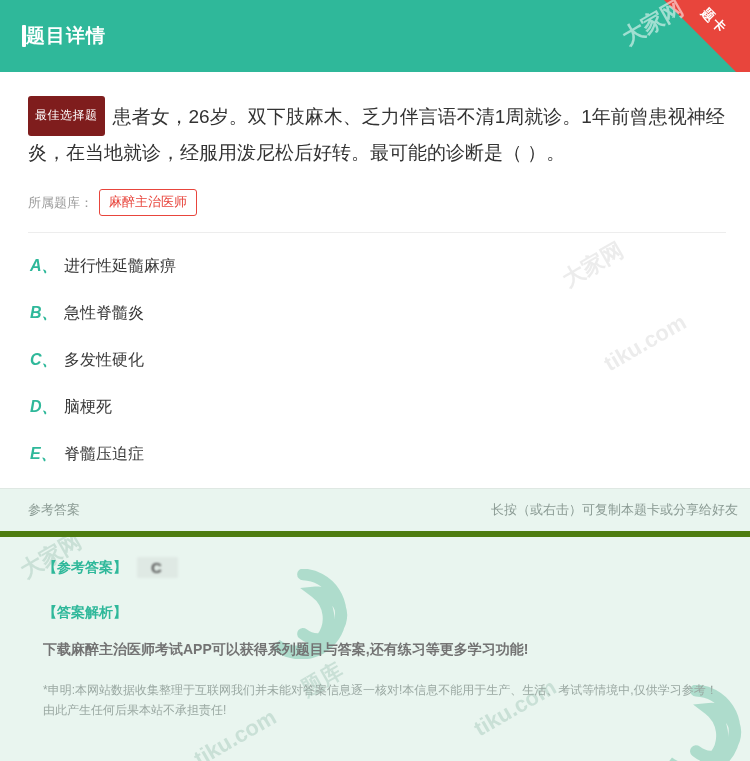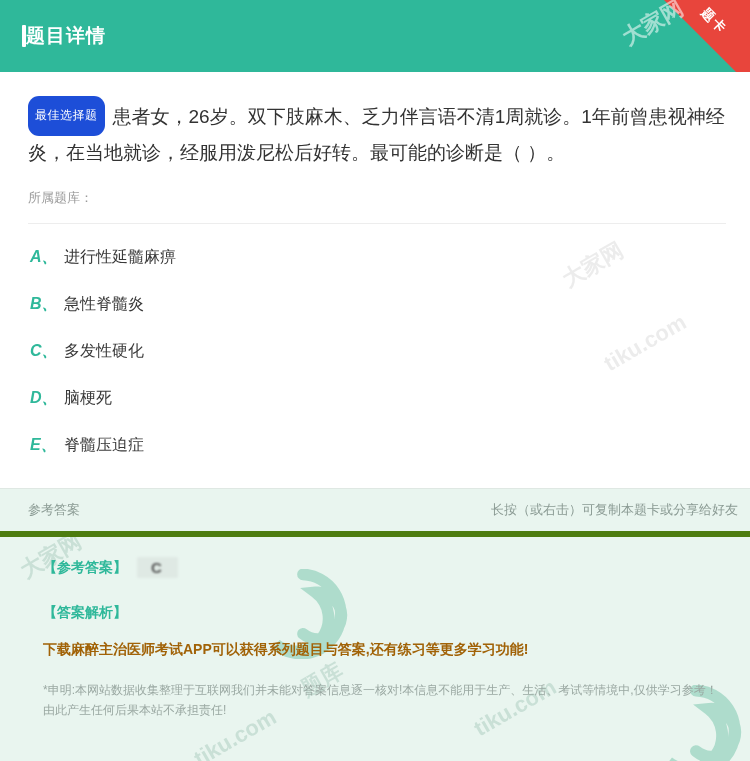--- a/index.html
+++ b/index.html
@@ -72,25 +72,25 @@
     position: relative;
     z-index: 3;
   }
   .qline {
     font-size: 19px;
     line-height: 33px;
     color: #333;
   }
   .tag-best {
     display: inline-block;
-    background: #1d4ed8;
+    background: #7f1d1d;
     color: #fff;
     font-size: 12px;
     padding: 3px 7px 4px;
-    border-radius: 11px;
+    border-radius: 3px;
     vertical-align: 4px;
     margin-right: 8px;
     white-space: nowrap;
     letter-spacing: 0.5px;
   }
   .bank-row {
     margin-top: 20px;
     display: flex;
     align-items: center;
     font-size: 13px;
@@ -188,21 +188,21 @@
   .exp-text {
     margin-top: 14px;
     font-size: 14px;
     line-height: 24px;
     color: #4a4a4a;
   }
   .promo {
     margin-top: 16px;
     font-size: 14px;
     font-weight: bold;
-    color: #a16207;
+    color: #737373;
     line-height: 22px;
   }
   .disclaimer {
     margin-top: 20px;
     font-size: 12px;
     color: #9aa8a2;
     line-height: 20px;
   }
 
   
@@ -236,20 +236,21 @@
     <div class="rtext">题卡</div>
   </div>
 </div>
 
 <div class="content">
   <div class="qline">
     <span class="tag-best">最佳选择题</span><span>患者女，26岁。双下肢麻木、乏力伴言语不清1周就诊。1年前曾患视神经炎，在当地就诊，经服用泼尼松后好转。最可能的诊断是（ ）。</span>
   </div>
   <div class="bank-row">
     <span>所属题库：</span>
+    <span class="bank-tag">麻醉主治医师</span>
   </div>
   <div class="divider"></div>
 </div>
 
 <div class="options">
   <div class="option">
     <span class="opt-letter">A、</span>
     <span class="opt-text">进行性延髓麻痹</span>
   </div>
   <div class="option">

